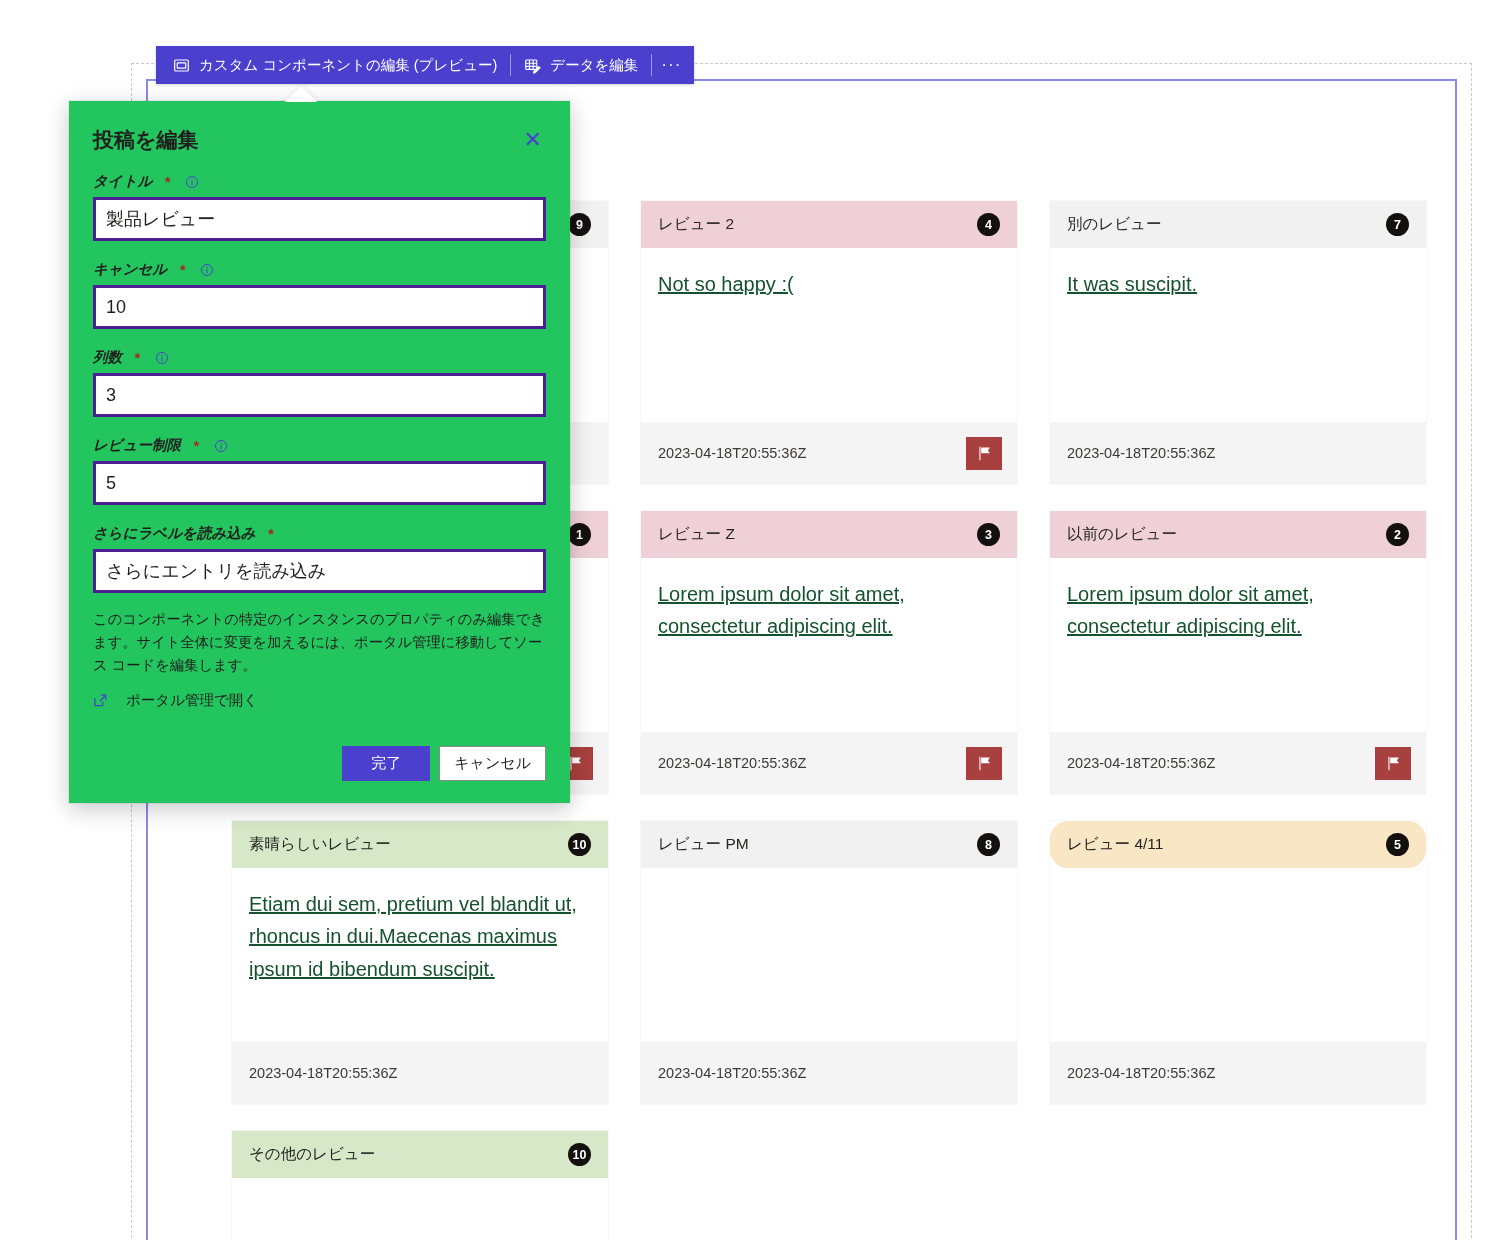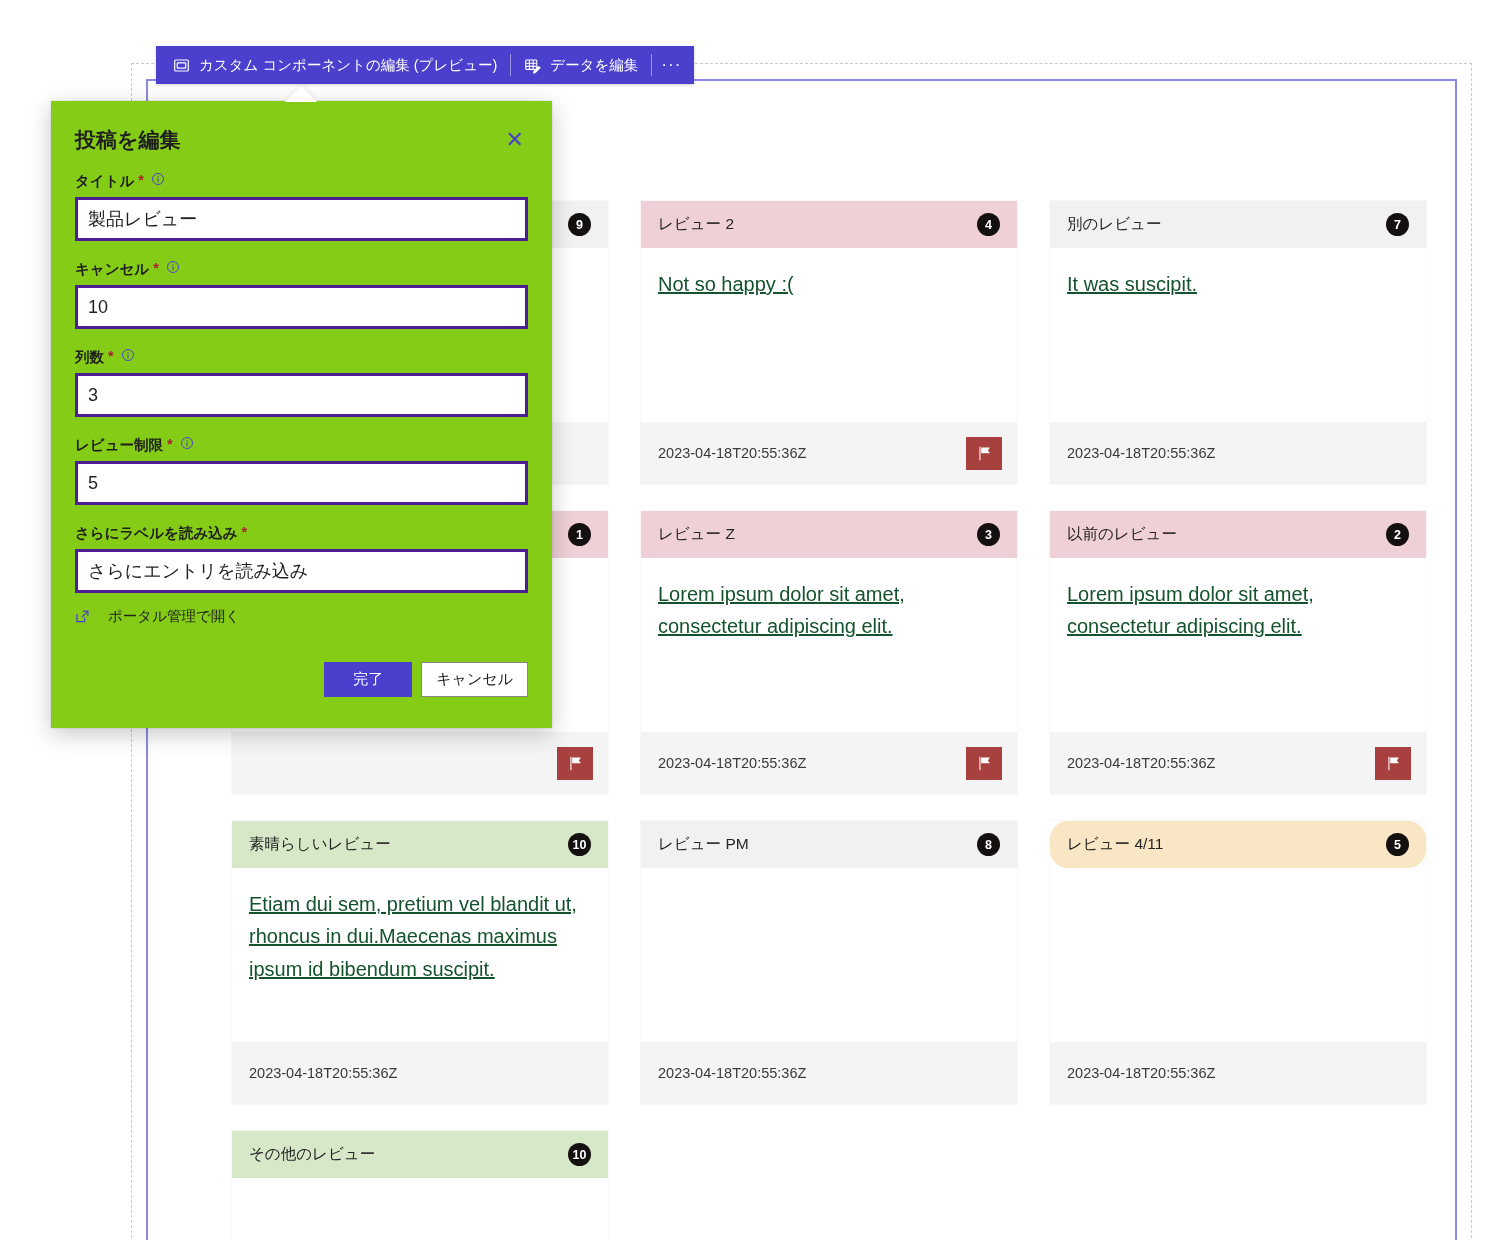--- a/index.html
+++ b/index.html
@@ -113,26 +113,26 @@
     background: #a8403f;
     display: flex; align-items: center; justify-content: center;
     cursor: pointer; border: none;
   }
   .flag-btn svg { width: 17px; height: 17px; display: block; fill: #fff; }
   .flag-spacer { width: 36px; height: 33px; }
 
   
   .dialog {
     position: absolute;
-    left: 51px; top: 101px;
+    left: 69px; top: 101px;
     width: 501px;
-    background: #84cc16;
+    background: #22c55e;
     box-shadow: 0 6px 22px rgba(0,0,0,.22), 0 0 1px rgba(0,0,0,.30);
     z-index: 60;
-    padding: 26px 24px 31px 24px;
+    padding: 26px 24px 22px 24px;
   }
   .dialog-beak {
     position: absolute;
     left: 285px; top: 86px;
     width: 0; height: 0;
     border-left: 16px solid transparent;
     border-right: 16px solid transparent;
     border-bottom: 16px solid #ffffff;
     z-index: 61;
     filter: drop-shadow(0 -2px 2px rgba(0,0,0,.06));
@@ -143,21 +143,21 @@
   .dlg-title { font-size: 21px; font-weight: bold; color: #201f1e; line-height: 1.2; }
   .dlg-close {
     background: none; border: none; cursor: pointer;
     color: #4b3fce; font-size: 22px; line-height: 1;
     padding: 2px 4px; font-family: "Liberation Sans", sans-serif;
   }
 
   .field { margin-top: 19px; }
   .field-label {
     font-size: 14.5px; font-weight: bold; color: #201f1e;
-    display: flex; align-items: flex-start; gap: 2px; margin-bottom: 6px;
+    display: flex; align-items: center; gap: 10px; margin-bottom: 6px; font-style: italic;
   }
   .req { color: #a4262c; font-weight: bold; margin-left: 2px; }
   .info-icon { margin-left: 5px; display: inline-flex; }
   .info-icon svg { width: 14px; height: 14px; display: block; }
   .field input {
     width: 100%; height: 44px;
     border: 3px solid #4c1d95;
     padding: 0 10px;
     font-size: 18px;
     color: #201f1e;
@@ -418,20 +418,21 @@
                 <circle cx="8" cy="4.9" r="0.75" fill="#4b3fce" stroke="none"></circle>
               </svg>
             </span>
           </div><input type="text" placeholder="" value="5" style=""></div>
         <div class="field"><div class="field-label">
             <span>さらにラベルを読み込み</span>
             <span class="req">*</span>
           </div><input type="text" placeholder="さらにエントリを読み込み" value="" style=""></div>
       </div>
 
+    <div class="dlg-note">このコンポーネントの特定のインスタンスのプロパティのみ編集できます。サイト全体に変更を加えるには、ポータル管理に移動してソース コードを編集します。</div>
 
     <a class="dlg-link">
       <span>
         <svg viewBox="0 0 16 16" fill="none" stroke="#4b3fce" stroke-width="1.3">
           <path d="M2 5.2v8.3h8.3V9"></path>
           <path d="M8.4 2.3h5.3v5.3"></path>
           <path d="M13.4 2.6L7.5 8.5"></path>
         </svg>
       </span>
       <span>ポータル管理で開く</span>

